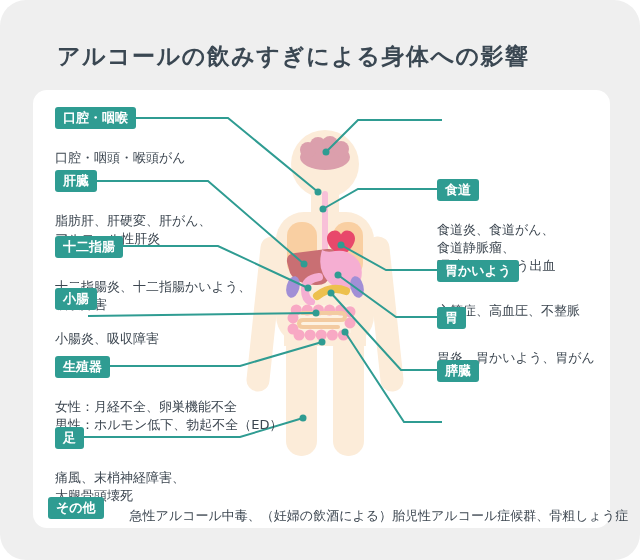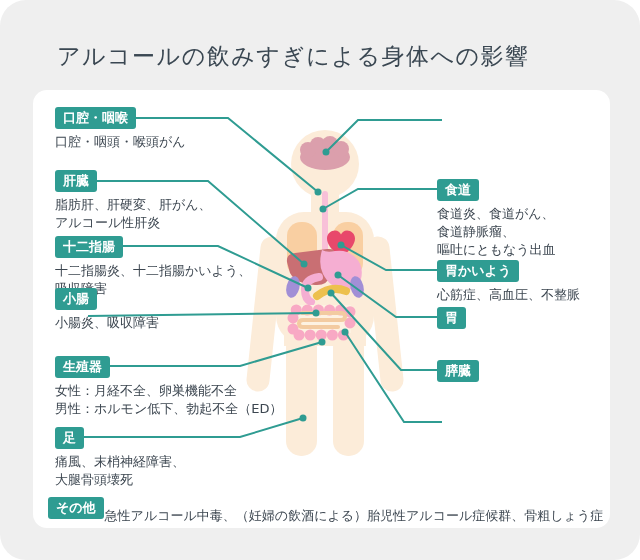--- a/index.html
+++ b/index.html
@@ -6,41 +6,41 @@
     --accent:#2f9c92; --title-text:#3a4752; --body-text:#3c4650;
     --page-bg:#efefef; --card-bg:#ffffff; --skin:#fcecd9; --lungs:#f9cfa2;
     --brain:#db9fac; --heart:#e8486b; --liver:#c96f73; --stomach:#f5aed2;
     --kidney:#a18fd6; --pancreas:#edc04e; --intestine-large:#f8a9c4;
     --intestine-small:#f3cba1; --intestine-bg:#fdf2e2; --esophagus:#f8c0d8;
   }
   html,body{margin:0;padding:0}
   body{width:640px;height:560px;position:relative;background:#ffffff;
        font-family:"DejaVu Sans","Liberation Sans",sans-serif}
   .page{position:absolute;inset:0;background:var(--page-bg);border-radius:26px;overflow:hidden}
-  .title{position:absolute;left:57px;top:26px;font-size:23px;font-weight:normal;
+  .title{position:absolute;left:57px;top:26px;font-size:23px;font-weight:bold;
          color:var(--title-text);letter-spacing:1.5px;white-space:nowrap}
   .card{position:absolute;left:33px;top:90px;width:577px;height:438px;
         background:var(--card-bg);border-radius:14px}
   svg.overlay{position:absolute;left:0;top:0;width:640px;height:560px;pointer-events:none}
   .f-skin{fill:var(--skin)} .st-skin{stroke:var(--skin)}
   .f-lungs{fill:var(--lungs)} .f-brain{fill:var(--brain)}
   .f-heart{fill:var(--heart)} .f-liver{fill:var(--liver)}
   .f-stomach{fill:var(--stomach)} .f-kidney{fill:var(--kidney)}
   .f-intbg{fill:var(--intestine-bg)}
   .st-eso{stroke:var(--esophagus)} .st-panc{stroke:var(--pancreas)}
   .st-duo{stroke:var(--stomach)}
   .st-colon{stroke:var(--intestine-large)} .st-small{stroke:var(--intestine-small)}
   .leader{stroke:var(--accent);stroke-width:2;fill:none}
   .dot{fill:var(--accent)}
   .label{position:absolute;width:250px}
   .label.rcol{width:175px}
   .badge{display:inline-block;background:var(--accent);color:#ffffff;font-size:13px;
          font-weight:bold;line-height:1;padding:4px 8px 5px;border-radius:3px;white-space:nowrap}
-  .desc{margin-top:4px;font-size:13px;line-height:18px;color:var(--body-text);white-space:pre-line}
-  .other-row{position:absolute;left:48px;top:491px;display:flex;align-items:center;gap:1px;width:560px}
+  .desc{margin-top:20px;font-size:13px;line-height:18px;color:var(--body-text);white-space:pre-line}
+  .other-row{position:absolute;left:48px;top:491px;display:flex;align-items:center;gap:26px;width:560px}
   .other-row .desc{margin-top:16px;white-space:nowrap}
 </style>
 </head>
 <body>
 
 <div class="page">
 
   <h1 class="title">アルコールの飲みすぎによる身体への影響</h1>
 
   <div class="card"></div>
@@ -143,20 +143,21 @@
     <div class="desc">食道炎、食道がん、
 食道静脈瘤、
 嘔吐にともなう出血</div>
   </div>
   <div class="label rcol" style="left:437px;top:260px">
     <span class="badge">胃かいよう</span>
     <div class="desc">心筋症、高血圧、不整脈</div>
   </div>
   <div class="label rcol" style="left:437px;top:307px">
     <span class="badge">胃</span>
+    <div class="desc">胃炎、胃かいよう、胃がん</div>
   </div>
   <div class="label rcol" style="left:437px;top:360px">
     <span class="badge">膵臓</span>
   </div>
 
   <div class="other-row">
     <span class="badge">その他</span>
     <div class="desc">急性アルコール中毒、（妊婦の飲酒による）胎児性アルコール症候群、骨粗しょう症</div>
   </div>
 

